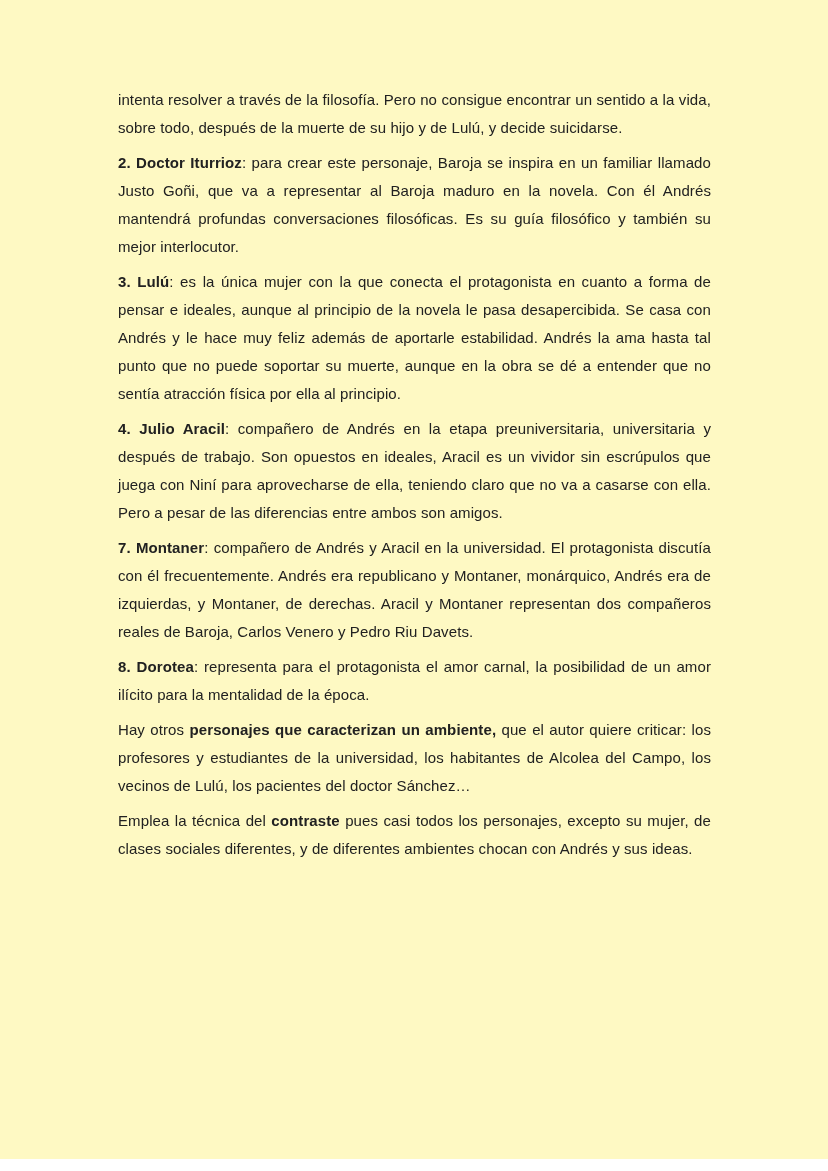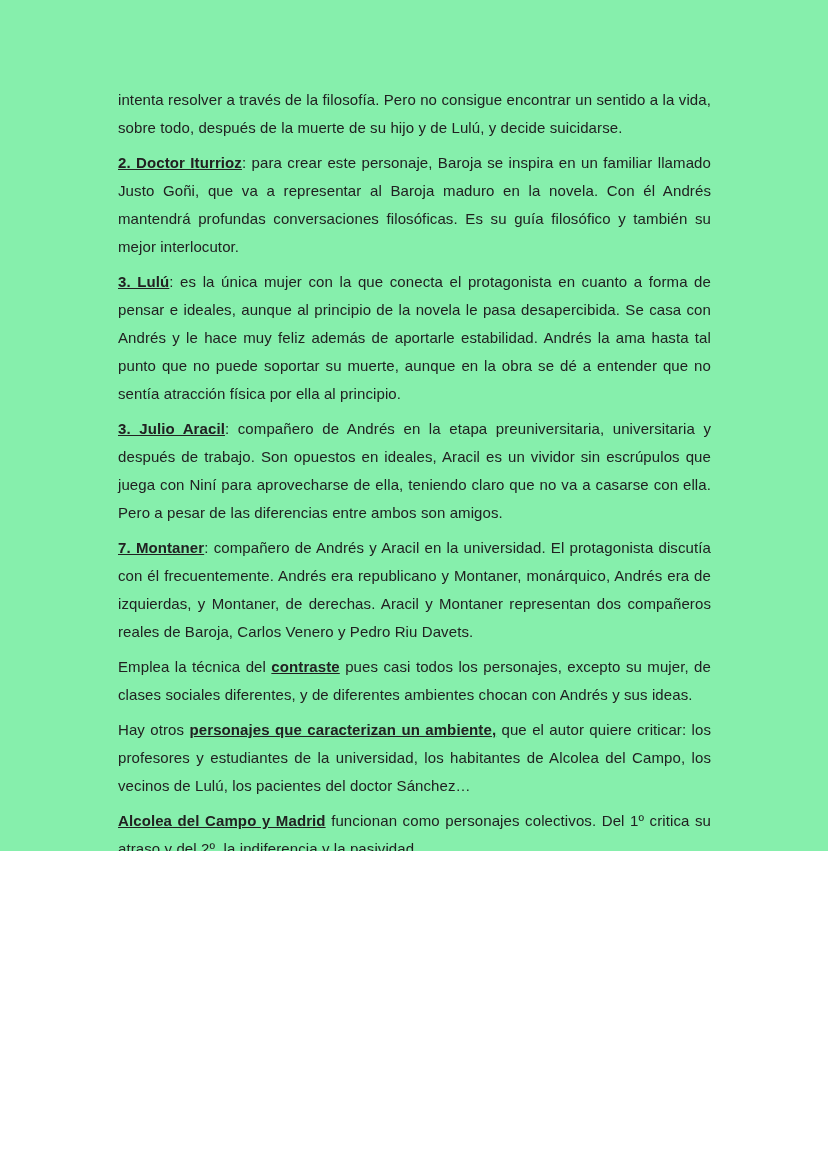--- a/index.html
+++ b/index.html
@@ -3,50 +3,50 @@
 <meta charset="utf-8">
 <style>
   html, body {
     margin: 0;
     padding: 0;
     background: #ffffff;
   }
   .page {
     position: relative;
     width: 828px;
-    height: 851px;
-    background: #86efac;
+    height: 1159px;
+    background: #fef9c3;
     overflow: hidden;
     font-family: "Liberation Sans", "DejaVu Sans", sans-serif;
   }
   .text-block {
     position: absolute;
     left: 118px;
     top: 86px;
     width: 593px;
     color: #212121;
     font-size: 15px;
     line-height: 28px;
     text-align: justify;
     letter-spacing: 0.1px;
   }
   .para {
     margin: 0 0 7px 0;
     padding: 0;
   }
   .run { white-space: pre-wrap; }
-  .run.bold { font-weight: 700; text-decoration: underline; }
+  .run.bold { font-weight: 700; }
 </style>
 </head>
 <body>
 
 <div class="page">
   <div class="text-block" id="doc">
       <p class="para"><span class="run">intenta resolver a través de la filosofía. Pero no consigue encontrar un sentido a la vida, sobre todo, después de la muerte de su hijo y de Lulú, y decide suicidarse.</span></p>
       <p class="para"><span class="run bold">2. Doctor Iturrioz</span><span class="run">: para crear este personaje, Baroja se inspira en un familiar llamado Justo Goñi, que va a representar al Baroja maduro en la novela. Con él Andrés mantendrá profundas conversaciones filosóficas. Es su guía filosófico y también su mejor interlocutor.</span></p>
       <p class="para"><span class="run bold">3. Lulú</span><span class="run">: es la única mujer con la que conecta el protagonista en cuanto a forma de pensar e ideales, aunque al principio de la novela le pasa desapercibida. Se casa con Andrés y le hace muy feliz además de aportarle estabilidad. Andrés la ama hasta tal punto que no puede soportar su muerte, aunque en la obra se dé a entender que no sentía atracción física por ella al principio.</span></p>
-      <p class="para"><span class="run bold">3. Julio Aracil</span><span class="run">: compañero de Andrés en la etapa preuniversitaria, universitaria y después de trabajo. Son opuestos en ideales, Aracil es un vividor sin escrúpulos que juega con Niní para aprovecharse de ella, teniendo claro que no va a casarse con ella. Pero a pesar de las diferencias entre ambos son amigos.</span></p>
+      <p class="para"><span class="run bold">4. Julio Aracil</span><span class="run">: compañero de Andrés en la etapa preuniversitaria, universitaria y después de trabajo. Son opuestos en ideales, Aracil es un vividor sin escrúpulos que juega con Niní para aprovecharse de ella, teniendo claro que no va a casarse con ella. Pero a pesar de las diferencias entre ambos son amigos.</span></p>
       <p class="para"><span class="run bold">7. Montaner</span><span class="run">: compañero de Andrés y Aracil en la universidad. El protagonista discutía con él frecuentemente. Andrés era republicano y Montaner, monárquico, Andrés era de izquierdas, y Montaner, de derechas. Aracil y Montaner representan dos compañeros reales de Baroja, Carlos Venero y Pedro Riu Davets.</span></p>
+      <p class="para"><span class="run bold">8. Dorotea</span><span class="run">: representa para el protagonista el amor carnal, la posibilidad de un amor ilícito para la mentalidad de la época.</span></p>
+      <p class="para"><span class="run">Hay otros </span><span class="run bold">personajes que caracterizan un ambiente,</span><span class="run"> que el autor quiere criticar: los profesores y estudiantes de la universidad, los habitantes de Alcolea del Campo, los vecinos de Lulú, los pacientes del doctor Sánchez…</span></p>
       <p class="para"><span class="run">Emplea la técnica del </span><span class="run bold">contraste</span><span class="run"> pues casi todos los personajes, excepto su mujer, de clases sociales diferentes, y de diferentes ambientes chocan con Andrés y sus ideas.</span></p>
-      <p class="para"><span class="run">Hay otros </span><span class="run bold">personajes que caracterizan un ambiente,</span><span class="run"> que el autor quiere criticar: los profesores y estudiantes de la universidad, los habitantes de Alcolea del Campo, los vecinos de Lulú, los pacientes del doctor Sánchez…</span></p>
-      <p class="para"><span class="run bold">Alcolea del Campo y Madrid</span><span class="run"> funcionan como personajes colectivos. Del 1º critica su atraso y del 2º, la indiferencia y la pasividad.</span></p>
     </div>
 </div>
 
 </body></html>

